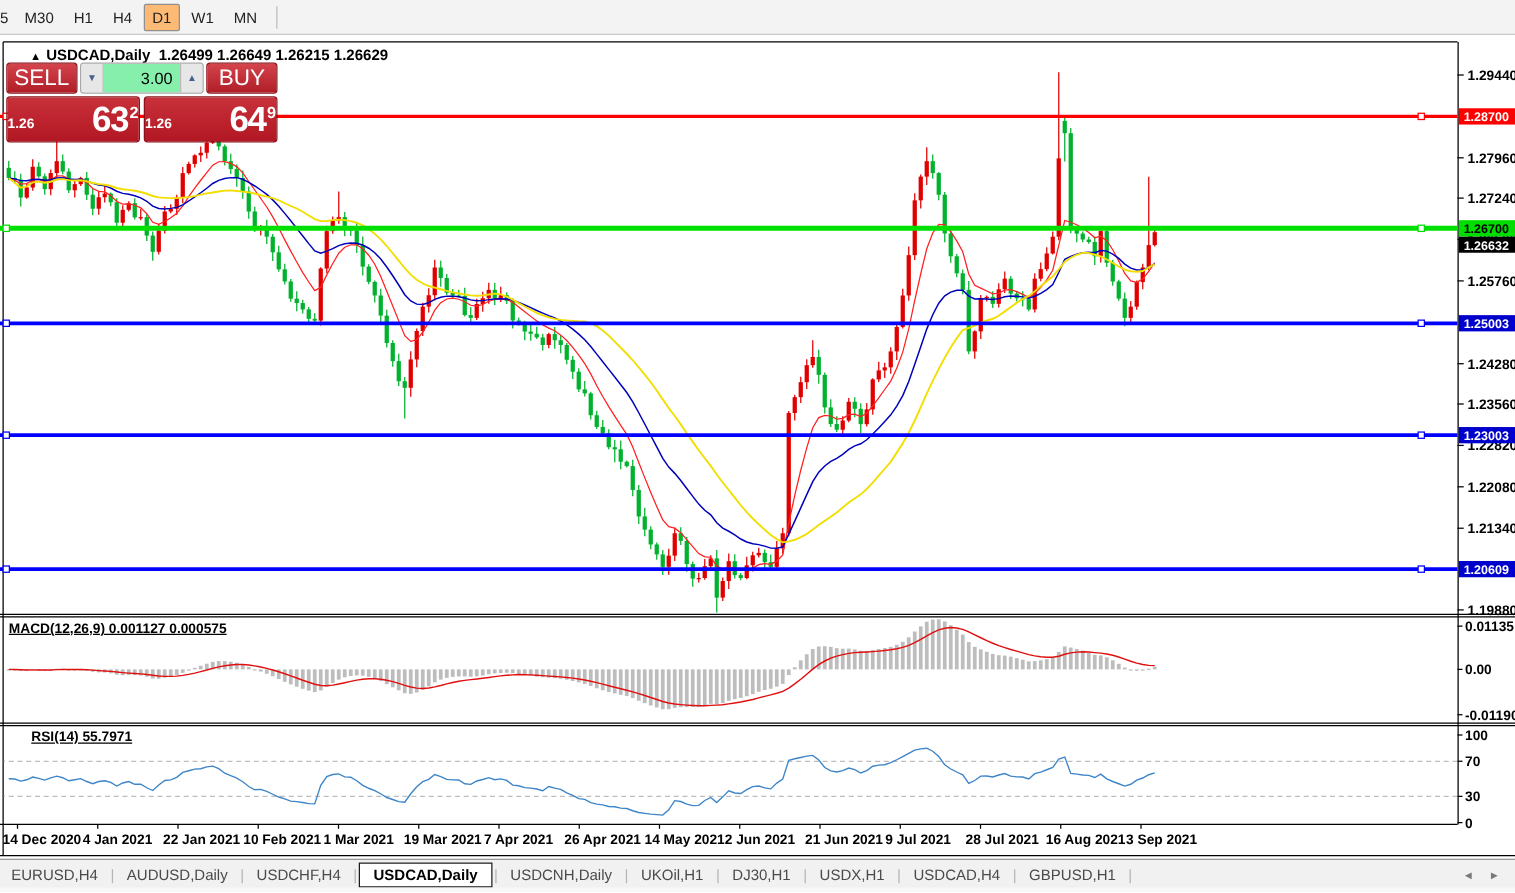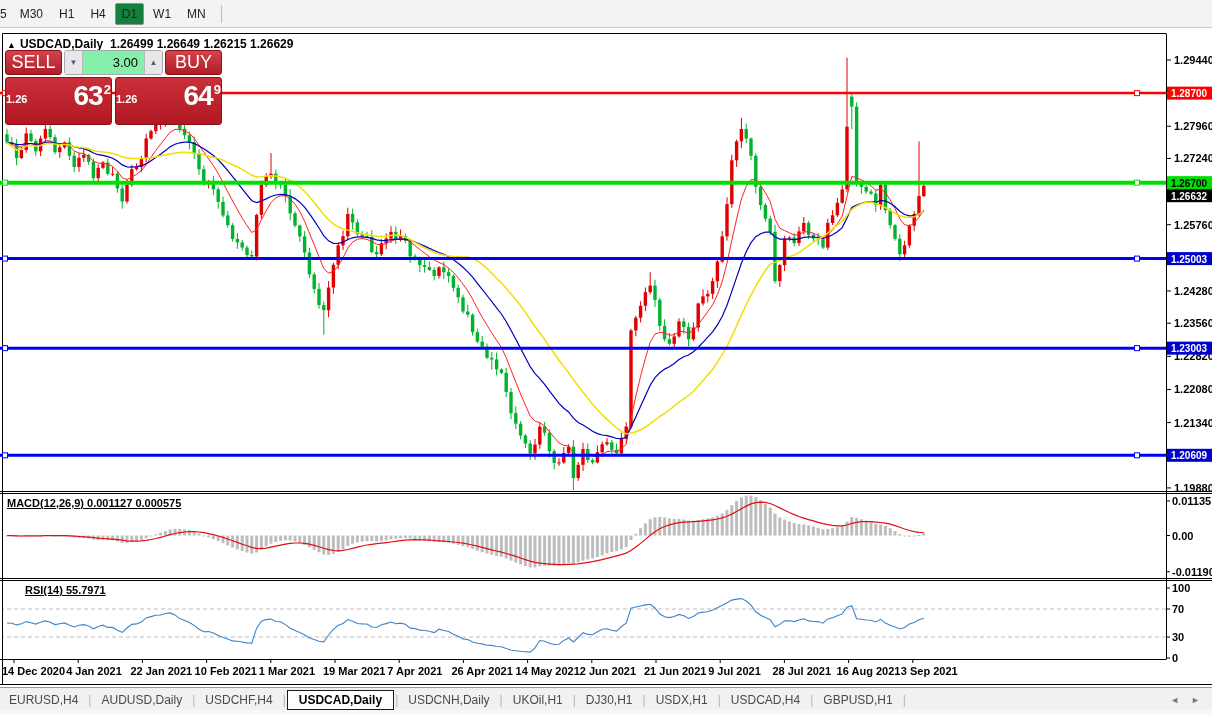--- a/index.html
+++ b/index.html
@@ -3,40 +3,40 @@
 <meta charset="utf-8">
 <style>
   html,body{margin:0;padding:0;background:#fff;font-family:"Liberation Sans","DejaVu Sans",sans-serif;}
   #wrap{position:relative;width:1212px;height:714px;overflow:hidden;background:#fff;}
   
   .toolbar{position:absolute;top:0;left:0;width:100%;height:27px;background:#f3f3f3;
            border-bottom:1px solid #c9c9c9;display:flex;align-items:center;z-index:6;}
   .tf{height:20px;line-height:20px;padding:0 6px;margin:0 1px;font-size:12px;color:#222;
       border:1px solid transparent;border-radius:2px;text-align:center;}
   .tf.cut{margin-left:-4px;padding:0 3px;}
-  .tf.active{background:#15803d;border-color:#8f8f8f;}
+  .tf.active{background:#fdba74;border-color:#8f8f8f;}
   .tbsep{width:1px;height:18px;background:#bdbdbd;margin:0 7px;}
   
-  .chart-title{position:absolute;left:7px;top:37px;font-size:12px;font-weight:bold;color:#000;z-index:4;white-space:nowrap;}
+  .chart-title{position:absolute;left:24px;top:37px;font-size:12px;font-weight:bold;color:#000;z-index:4;white-space:nowrap;}
   .chart-title .tri{font-size:9px;margin-right:4px;}
   .pane-label{position:absolute;font-size:11px;font-weight:bold;color:#000;z-index:4;white-space:nowrap;text-decoration:underline;}
   
   .trade{position:absolute;left:5px;top:50px;width:217px;z-index:5;}
   .row1{display:flex;height:25px;gap:2px;}
   .btn{background:linear-gradient(#d4444c,#b01d27);color:#fff;border:1px solid #8e1119;border-radius:3px;
        width:55px;font-size:18px;display:flex;align-items:center;justify-content:center;}
   .spin{flex:1;display:flex;border:1px solid #a8a8a8;border-radius:3px;background:#ededed;overflow:hidden;}
   .spinbtn{width:17px;background:#e7e7e7;color:#44618f;font-size:8px;display:flex;align-items:center;justify-content:center;}
   .spinbtn.l{border-right:1px solid #bbb;}
   .spinbtn.r{border-left:1px solid #bbb;}
   .vol{flex:1;background:#86efac;border:none;outline:none;text-align:right;padding:0 6px 0 0;font-size:13px;color:#000;
        font-family:"Liberation Sans","DejaVu Sans",sans-serif;min-width:0;}
   .row2{display:flex;gap:3px;margin-top:2px;}
   .pricebox{flex:1;height:31px;background:linear-gradient(#c8303a,#b21823);border:1px solid #8e1119;border-radius:3px;color:#fff;
-            display:flex;align-items:flex-end;justify-content:space-between;padding-bottom:15px;}
+            display:flex;align-items:flex-end;justify-content:center;padding-bottom:4px;}
   .psmall{font-size:11px;font-weight:bold;margin:0 2px 4px 0;}
   .pbig{font-size:28px;line-height:26px;font-weight:bold;letter-spacing:-1px;margin-left:44px;}
   .psup{font-size:13px;font-weight:bold;margin:0 0 12px 1px;}
   
   .tabbar{position:absolute;left:0;top:687px;width:100%;height:23px;background:#f1f1f1;border-top:1px solid #999;
           display:flex;align-items:center;font-size:12px;color:#4a4a4a;z-index:6;justify-content:flex-end;}
   .tab{padding:2px 9px;white-space:nowrap;}
   .tab.active{background:#fff;border:1px solid #1a1a1a;font-weight:bold;color:#000;padding:2px 11px;}
   .tsep{color:#b5b5b5;padding:0 1px;}
   .tabarrows{margin-left:auto;display:flex;gap:12px;padding-right:12px;color:#777;font-size:9px;}

